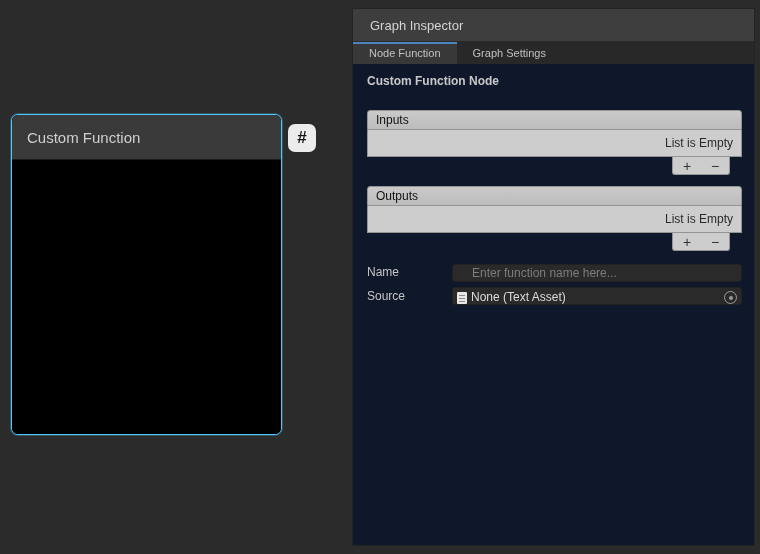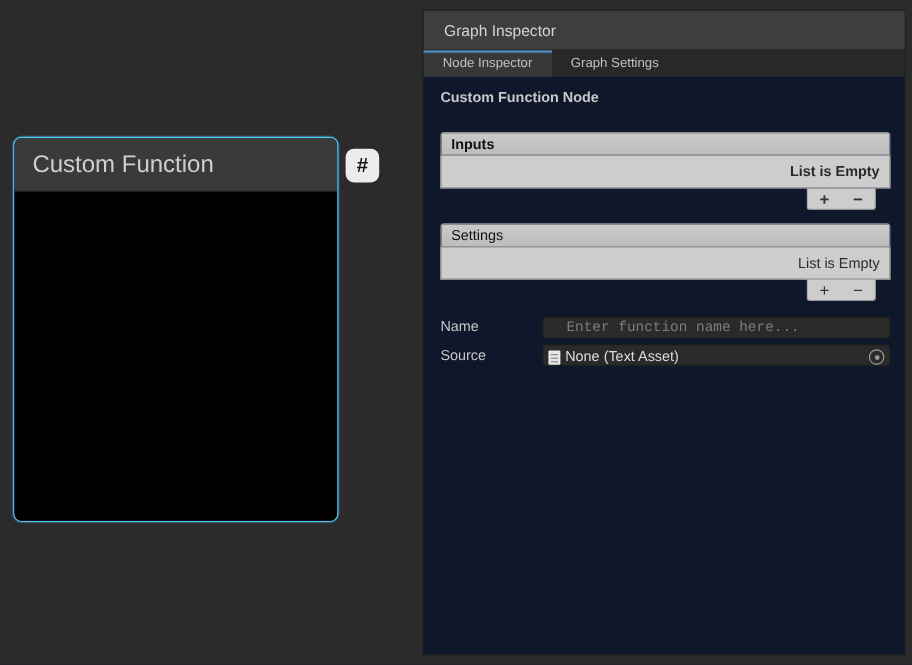--- a/index.html
+++ b/index.html
@@ -14,21 +14,21 @@
   .canvas { position: absolute; left: 0; top: 0; width: 352px; height: 554px; }
 
   .node {
     position: absolute; left: 11px; top: 114px; width: 271px; height: 321px;
     background: #000; border: 1px solid #4ec9ff; border-radius: 7px;
     overflow: hidden; box-shadow: 0 0 0 1px rgba(78,201,255,0.25);
   }
   .node-header {
     height: 45px; background: #3a3a3a; border-bottom: 1px solid #1c1c1c;
     display: flex; align-items: center; padding: 0 15px;
-    color: #cfcfcf; font-size: 20px;
+    color: #cfcfcf; font-size: 15px;
   }
   .node-body { height: 276px; background: #000; }
 
   .hash-badge {
     position: absolute; left: 288px; top: 124px; width: 28px; height: 28px;
     background: #ececec; border-radius: 7px;
     display: flex; align-items: center; justify-content: center;
     color: #141414; font-size: 17px; font-weight: 700;
   }
 
@@ -51,21 +51,21 @@
   .tab.active { background: #383838; }
   .tab.active::before {
     content: ""; position: absolute; top: 0; left: 0; right: 0; height: 2px; background: #4c84bf;
   }
 
   .inspector-body { flex: 1; padding: 10px 12px 10px 14px; overflow: hidden; }
   .section-heading { font-size: 12px; font-weight: 700; color: #c8c8c8; height: 16px; }
 
   
   .rlist { }
-  .rlist.inputs  { margin-top: 20px; font-weight: bold; }
+  .rlist.inputs  { margin-top: 20px; }
   .rlist.outputs { margin-top: 11px; }
   .rlist-header {
     height: 20px; background: linear-gradient(#cacaca, #bcbcbc);
     border: 1px solid #949494; border-radius: 3px 3px 0 0;
     display: flex; align-items: center; padding: 0 8px;
     color: #111; font-size: 12px;
   }
   .rlist-body {
     height: 27px; background: #cdcdcd; border: 1px solid #949494; border-top: none;
     display: flex; align-items: center; padding: 0 8px;
@@ -96,21 +96,21 @@
   .dropdown-value { flex: 1; }
   .chevron-down {
     width: 0; height: 0; flex: none;
     border-left: 4px solid transparent; border-right: 4px solid transparent;
     border-top: 4px solid #cfcfcf;
   }
 
   .textfield {
     width: 100%; height: 18px; background: #2a2a2a; border: 1px solid #212121;
     border-radius: 3px; color: #dcdcdc; font-size: 12px; padding: 0 19px;
-    font-family: Liberation Mono, monospace; outline: none;
+    font-family: Liberation Sans, sans-serif; outline: none;
   }
   .textfield::placeholder { color: #7d7d7d; }
 
   .objfield {
     height: 18px; background: #2a2a2a; border: 1px solid #212121; border-radius: 3px;
     display: flex; align-items: flex-end; padding: 0 3px 0 4px;
     font-size: 12px; color: #dcdcdc; cursor: pointer;
   }
   .asset-icon {
     width: 10px; height: 12px; background: #e8e8e8; border-radius: 1px;
@@ -149,21 +149,21 @@
 </div>
 
 <div class="inspector">
 
   <div class="inspector-header">
     <span>Graph Inspector</span>
   </div>
 
   <div class="tabbar">
     <div class="tab active">
-      <span>Node Inspector</span>
+      <span>Node Function</span>
     </div>
     <div class="tab">
       <span>Graph Settings</span>
     </div>
   </div>
 
   <div class="inspector-body">
 
     <div class="section-heading">Custom Function Node</div>
 
@@ -181,21 +181,21 @@
           </span>
           <span class="rlist-btn">
             <span>−</span>
           </span>
         </div>
       </div>
     </div>
 
     <div class="rlist outputs">
       <div class="rlist-header">
-        <span>Settings</span>
+        <span>Outputs</span>
       </div>
       <div class="rlist-body">
         <span>List is Empty</span>
       </div>
       <div class="rlist-footer">
         <div class="rlist-footer-inner">
           <span class="rlist-btn">
             <span>+</span>
           </span>
           <span class="rlist-btn">

